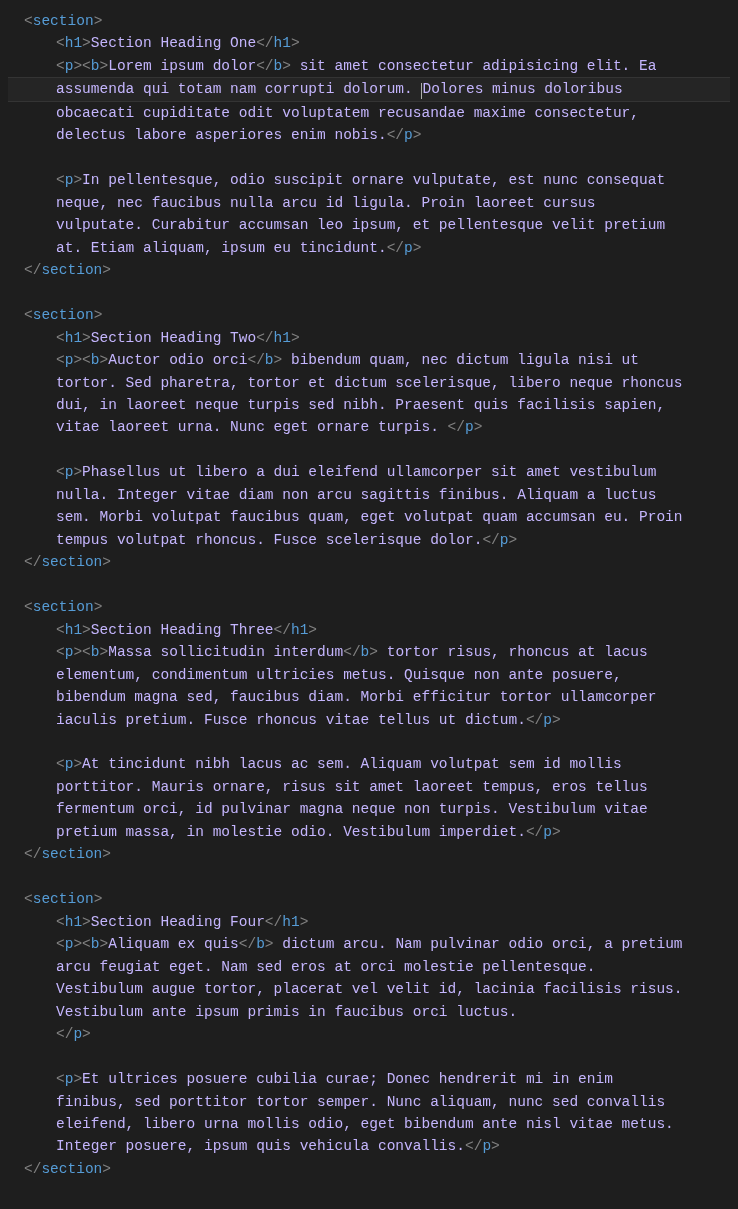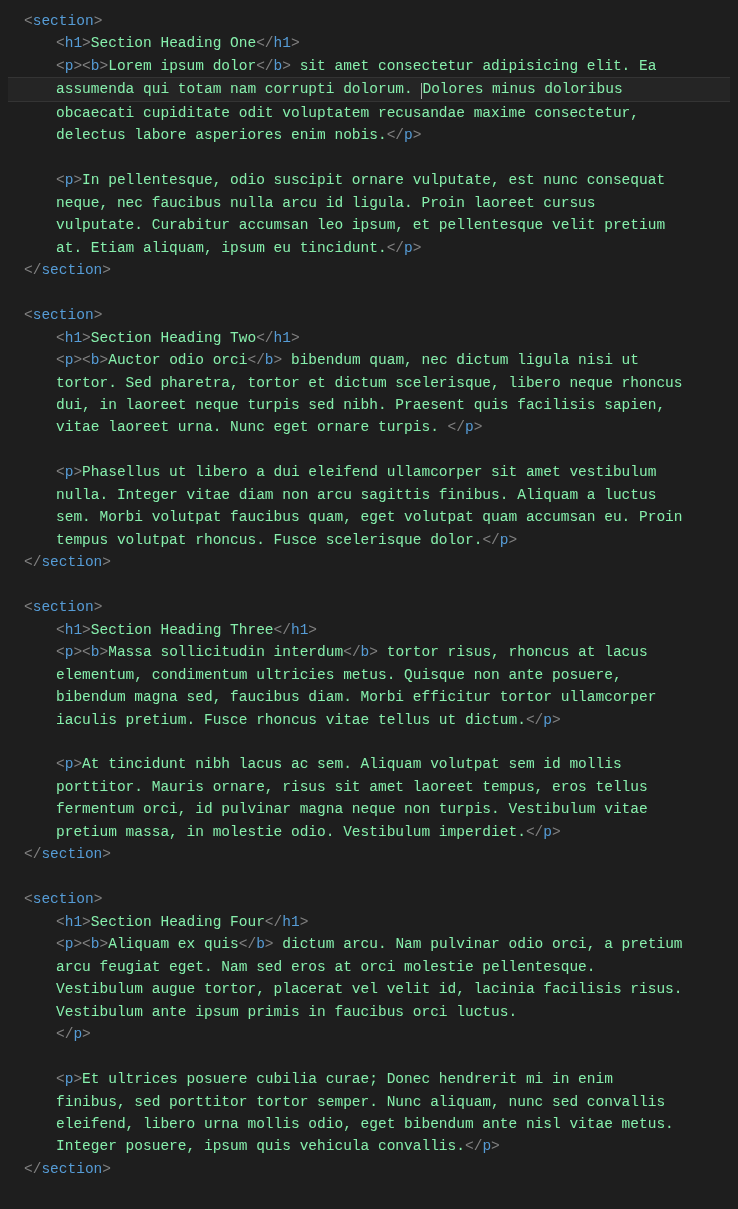--- a/index.html
+++ b/index.html
@@ -18,21 +18,21 @@
     word-break: break-word;
   }
   .line {
     position: relative;
     padding-left: 16px;
   }
   .i0 { padding-left: 16px; }
   .i1 { padding-left: 48px; }
   .pd { color: #808080; }   
   .tg { color: #569cd6; text-align: center; }   
-  .tx { color: #86efac; }   
+  .tx { color: #c4b5fd; }   
   .cursor-line {
     background: rgba(255,255,255,0.03);
     border-top: 1px solid rgba(255,255,255,0.07);
     border-bottom: 1px solid rgba(255,255,255,0.07);
     box-sizing: border-box;
   }
   .cursor {
     display: inline-block;
     width: 0;
     border-left: 1px solid #aeafad;

